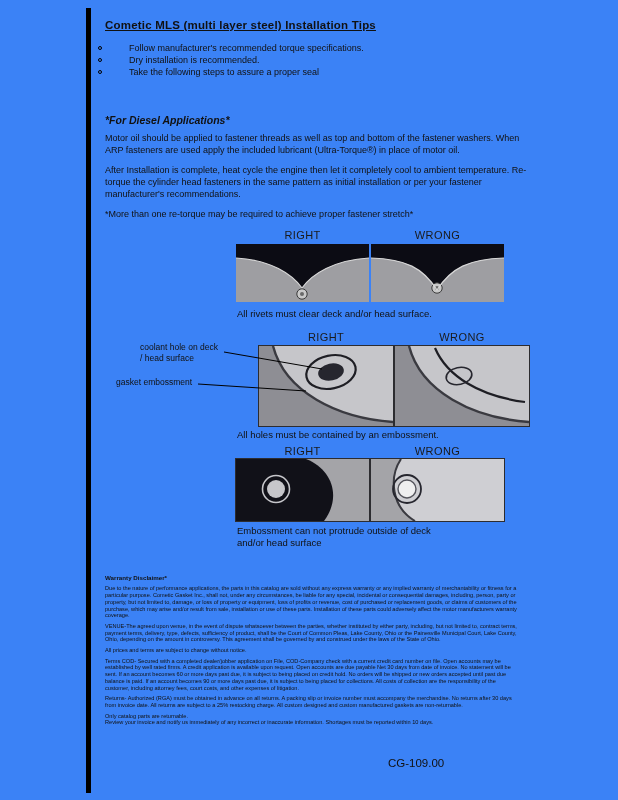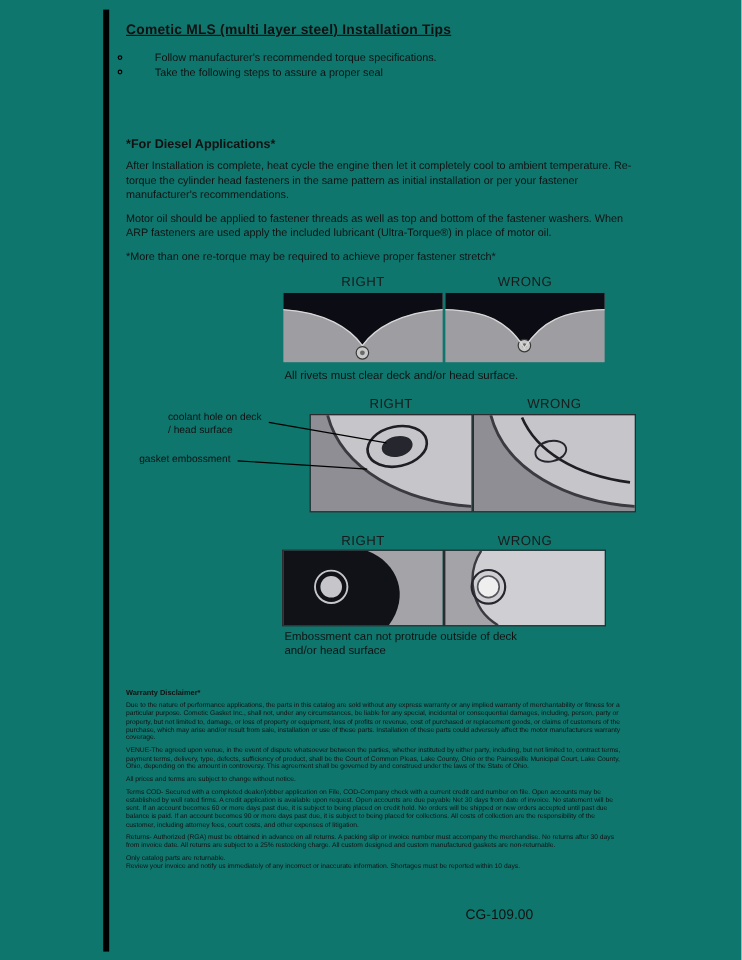--- a/index.html
+++ b/index.html
@@ -1,18 +1,18 @@
 <!DOCTYPE html>
 <html><head>
 <meta charset="utf-8">
 <style>
   * { margin:0; padding:0; box-sizing:border-box; }
   html,body { background:#ffffff; }
   .page {
-    position:relative; width:618px; height:800px; background:#0f766e;
+    position:relative; width:618px; height:800px; background:#3b82f6;
     font-family:"Liberation Sans", sans-serif; color:#111; overflow:hidden;
   }
   .edge-bar { position:absolute; left:86px; top:8px; width:5px; height:785px; background:#000; }
 
   .title {
     position:absolute; left:105px; top:19px; font-size:11.5px; font-weight:bold;
     text-decoration:underline; letter-spacing:0.2px;
   }
 
   .tips { position:absolute; left:98px; top:42px; width:440px; font-size:9px; line-height:12px; }
@@ -21,21 +21,21 @@
     width:4px; height:4px; border:1px solid #000; border-radius:50%;
     display:inline-block; margin:4px 4px 0 0; flex:0 0 auto;
   }
   .sub { margin-left:20px; }
   .m2 {
     width:4px; height:4px; background:#000; border-radius:50%;
     display:inline-block; margin:4px 5px 0 0; flex:0 0 auto;
   }
 
   .diesel { position:absolute; left:105px; top:114px; width:432px; font-size:9px; line-height:12px; }
-  .diesel h2 { font-size:10.5px; font-weight:bold; margin-bottom:6px; }
+  .diesel h2 { font-size:10.5px; font-weight:bold; margin-bottom:6px;font-style:italic; }
   .diesel p { margin-bottom:8px; }
   .diesel .note { margin-bottom:0; }
 
   .diagrams { position:absolute; left:0; top:228px; width:504px; height:335px; }
   .lbl { position:absolute; width:133px; text-align:center; font-size:11px; letter-spacing:0.4px; color:#1a1a1a; }
   .panel { position:absolute; display:block; }
   .panel svg { display:block; }
   .cap { position:absolute; font-size:9.5px; line-height:11.5px; color:#111; }
   .callout { position:absolute; font-size:8.5px; line-height:10.5px; color:#111; }
   .overlay { position:absolute; left:0; top:0; pointer-events:none; }
@@ -76,28 +76,32 @@
 
   <h1 class="title">Cometic MLS (multi layer steel) Installation Tips</h1>
 
   <div class="tips">
     <div class="tip-row">
       <span class="m1"></span>
       <span>Follow manufacturer's recommended torque specifications.</span>
     </div>
     <div class="tip-row">
       <span class="m1"></span>
+      <span>Dry installation is recommended.</span>
+    </div>
+    <div class="tip-row">
+      <span class="m1"></span>
       <span>Take the following steps to assure a proper seal</span>
     </div>
   </div>
 
   <section class="diesel">
     <h2>*For Diesel Applications*</h2>
+    <p>Motor oil should be applied to fastener threads as well as top and bottom of the fastener washers. When ARP fasteners are used apply the included lubricant (Ultra-Torque®) in place of motor oil.</p>
     <p>After Installation is complete, heat cycle the engine then let it completely cool to ambient temperature. Re-torque the cylinder head fasteners in the same pattern as initial installation or per your fastener manufacturer's recommendations.</p>
-    <p>Motor oil should be applied to fastener threads as well as top and bottom of the fastener washers. When ARP fasteners are used apply the included lubricant (Ultra-Torque®) in place of motor oil.</p>
     <p class="note">*More than one re-torque may be required to achieve proper fastener stretch*</p>
   </section>
 
   <div class="diagrams">
 
     <div class="lbl" id="r1-right-lbl">RIGHT</div>
     <div class="lbl" id="r1-wrong-lbl">WRONG</div>
 
     <div class="panel" id="r1-right">
       <svg width="133" height="58" viewBox="0 0 133 58">
@@ -138,20 +142,21 @@
     <div class="panel bordered" id="r2-wrong">
       <svg width="134" height="80" viewBox="0 0 134 80">
         <rect width="134" height="80" fill="#a9a9ad"></rect>
         <path d="M0,0 H14 C26,46 78,72 134,76 V80 H0 Z" fill="#8e8e94"></path>
         <path d="M14,0 C26,46 78,72 134,76 V0 Z" fill="#c6c6ca"></path>
         <path d="M14,0 C26,46 78,72 134,76" fill="none" stroke="#3a3a40" stroke-width="2.4"></path>
         <path d="M40,2 C52,30 84,50 130,56" fill="none" stroke="#1e1e24" stroke-width="2.2"></path>
         <ellipse cx="64" cy="30" rx="13" ry="8.5" transform="rotate(-12 64 30)" fill="none" stroke="#26262e" stroke-width="1.6"></ellipse>
       </svg>
     </div>
+    <div class="cap" id="r2-cap">All holes must be contained by an embossment.</div>
 
     <div class="lbl" id="r3-right-lbl">RIGHT</div>
     <div class="lbl" id="r3-wrong-lbl">WRONG</div>
 
     <div class="panel bordered" id="r3-right">
       <svg width="133" height="62" viewBox="0 0 133 62">
         <rect width="133" height="62" fill="#a4a4a8"></rect>
         <path d="M0,0 H70 C96,10 106,38 88,62 H0 Z" fill="#111118"></path>
         <circle cx="40" cy="30" r="9" fill="#c6c6ca"></circle>
         <circle cx="40" cy="30" r="13.5" fill="none" stroke="#c6c6ca" stroke-width="1.6"></circle>

